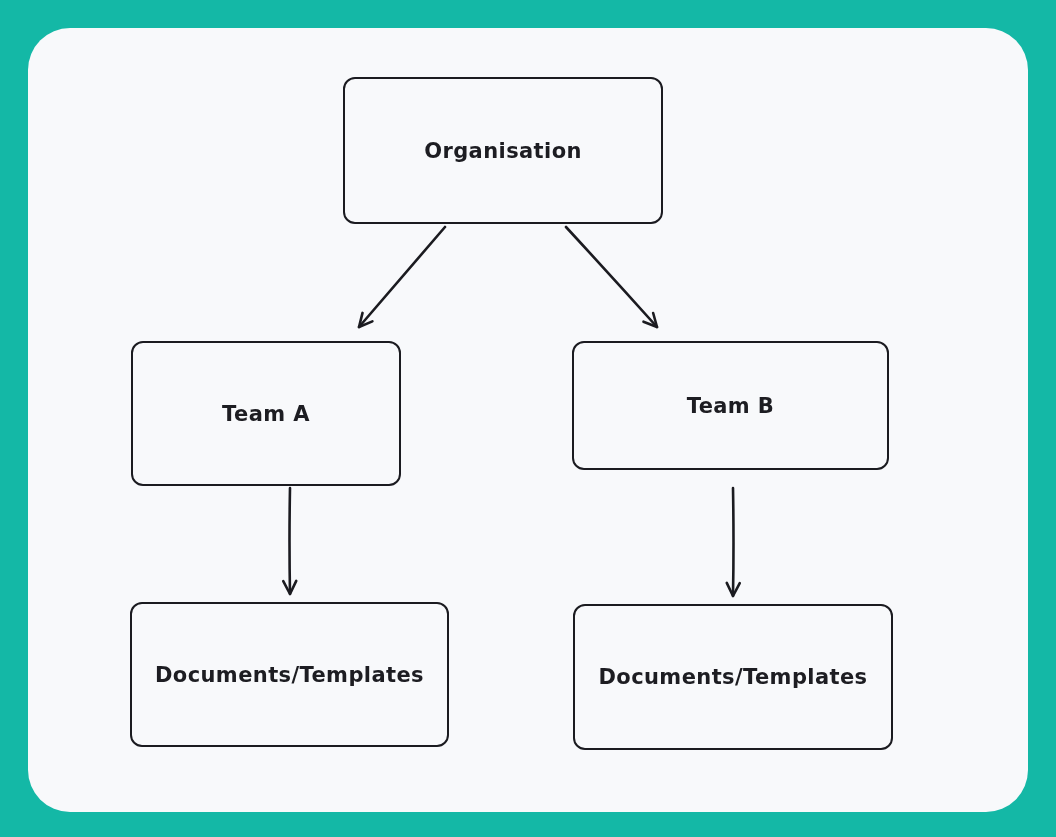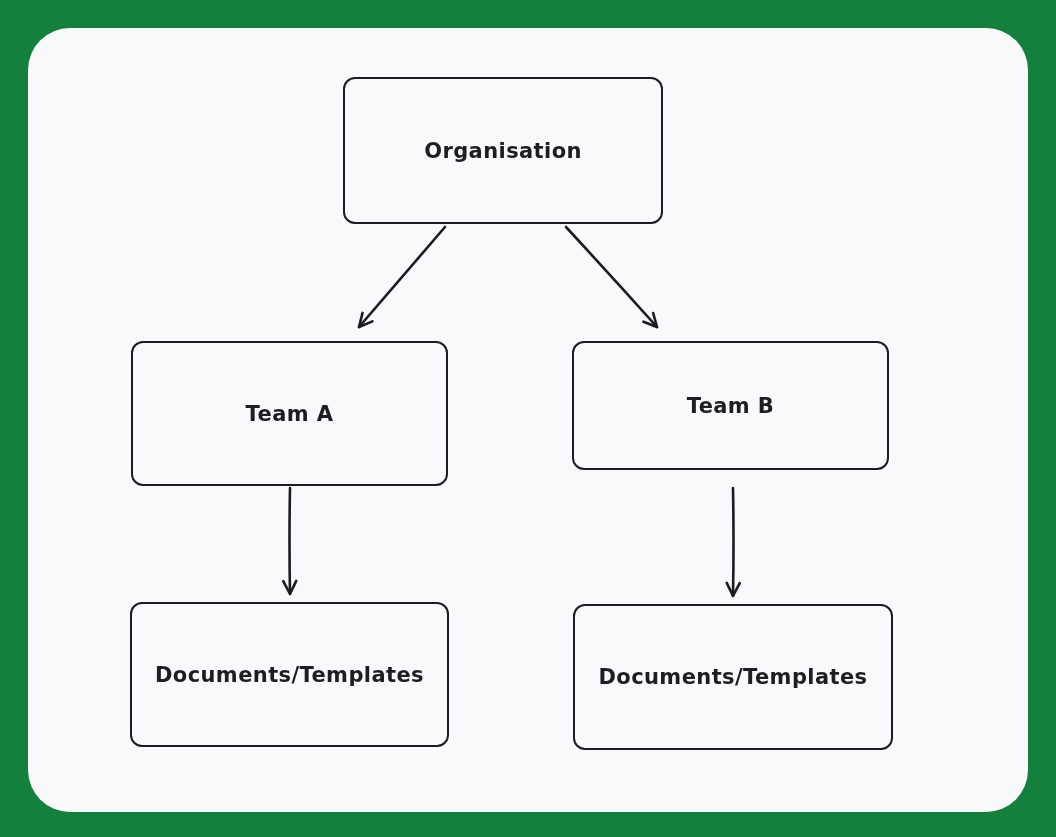--- a/index.html
+++ b/index.html
@@ -1,20 +1,20 @@
 <!DOCTYPE html>
 <html><head>
 <meta charset="utf-8">
 <style>
   html, body { margin: 0; padding: 0; }
   .frame {
     position: relative;
     width: 1056px;
     height: 837px;
-    background: #15803d;
+    background: #14b8a6;
     overflow: hidden;
     font-family: "DejaVu Sans", sans-serif;
   }
   .canvas {
     position: absolute;
     left: 28px;
     top: 28px;
     width: 1000px;
     height: 784px;
     background: #f8f9fb;
@@ -39,21 +39,21 @@
     text-align: center;
   }
   .node-label {
     color: #1d1d22;
     font-size: 21px;
     font-weight: 600;
     letter-spacing: 0.4px;
     white-space: nowrap;
   }
   #node-organisation { left: 343px; top: 77px;  width: 320px; height: 147px; }
-  #node-team-a       { left: 131px; top: 341px; width: 317px; height: 145px; }
+  #node-team-a       { left: 131px; top: 341px; width: 270px; height: 145px; }
   #node-team-b       { left: 572px; top: 341px; width: 317px; height: 129px; }
   #node-docs-a       { left: 130px; top: 602px; width: 319px; height: 145px; }
   #node-docs-b       { left: 573px; top: 604px; width: 320px; height: 146px; }
 </style>
 </head>
 <body>
 
 <div class="frame">
   <div class="canvas"></div>
 

